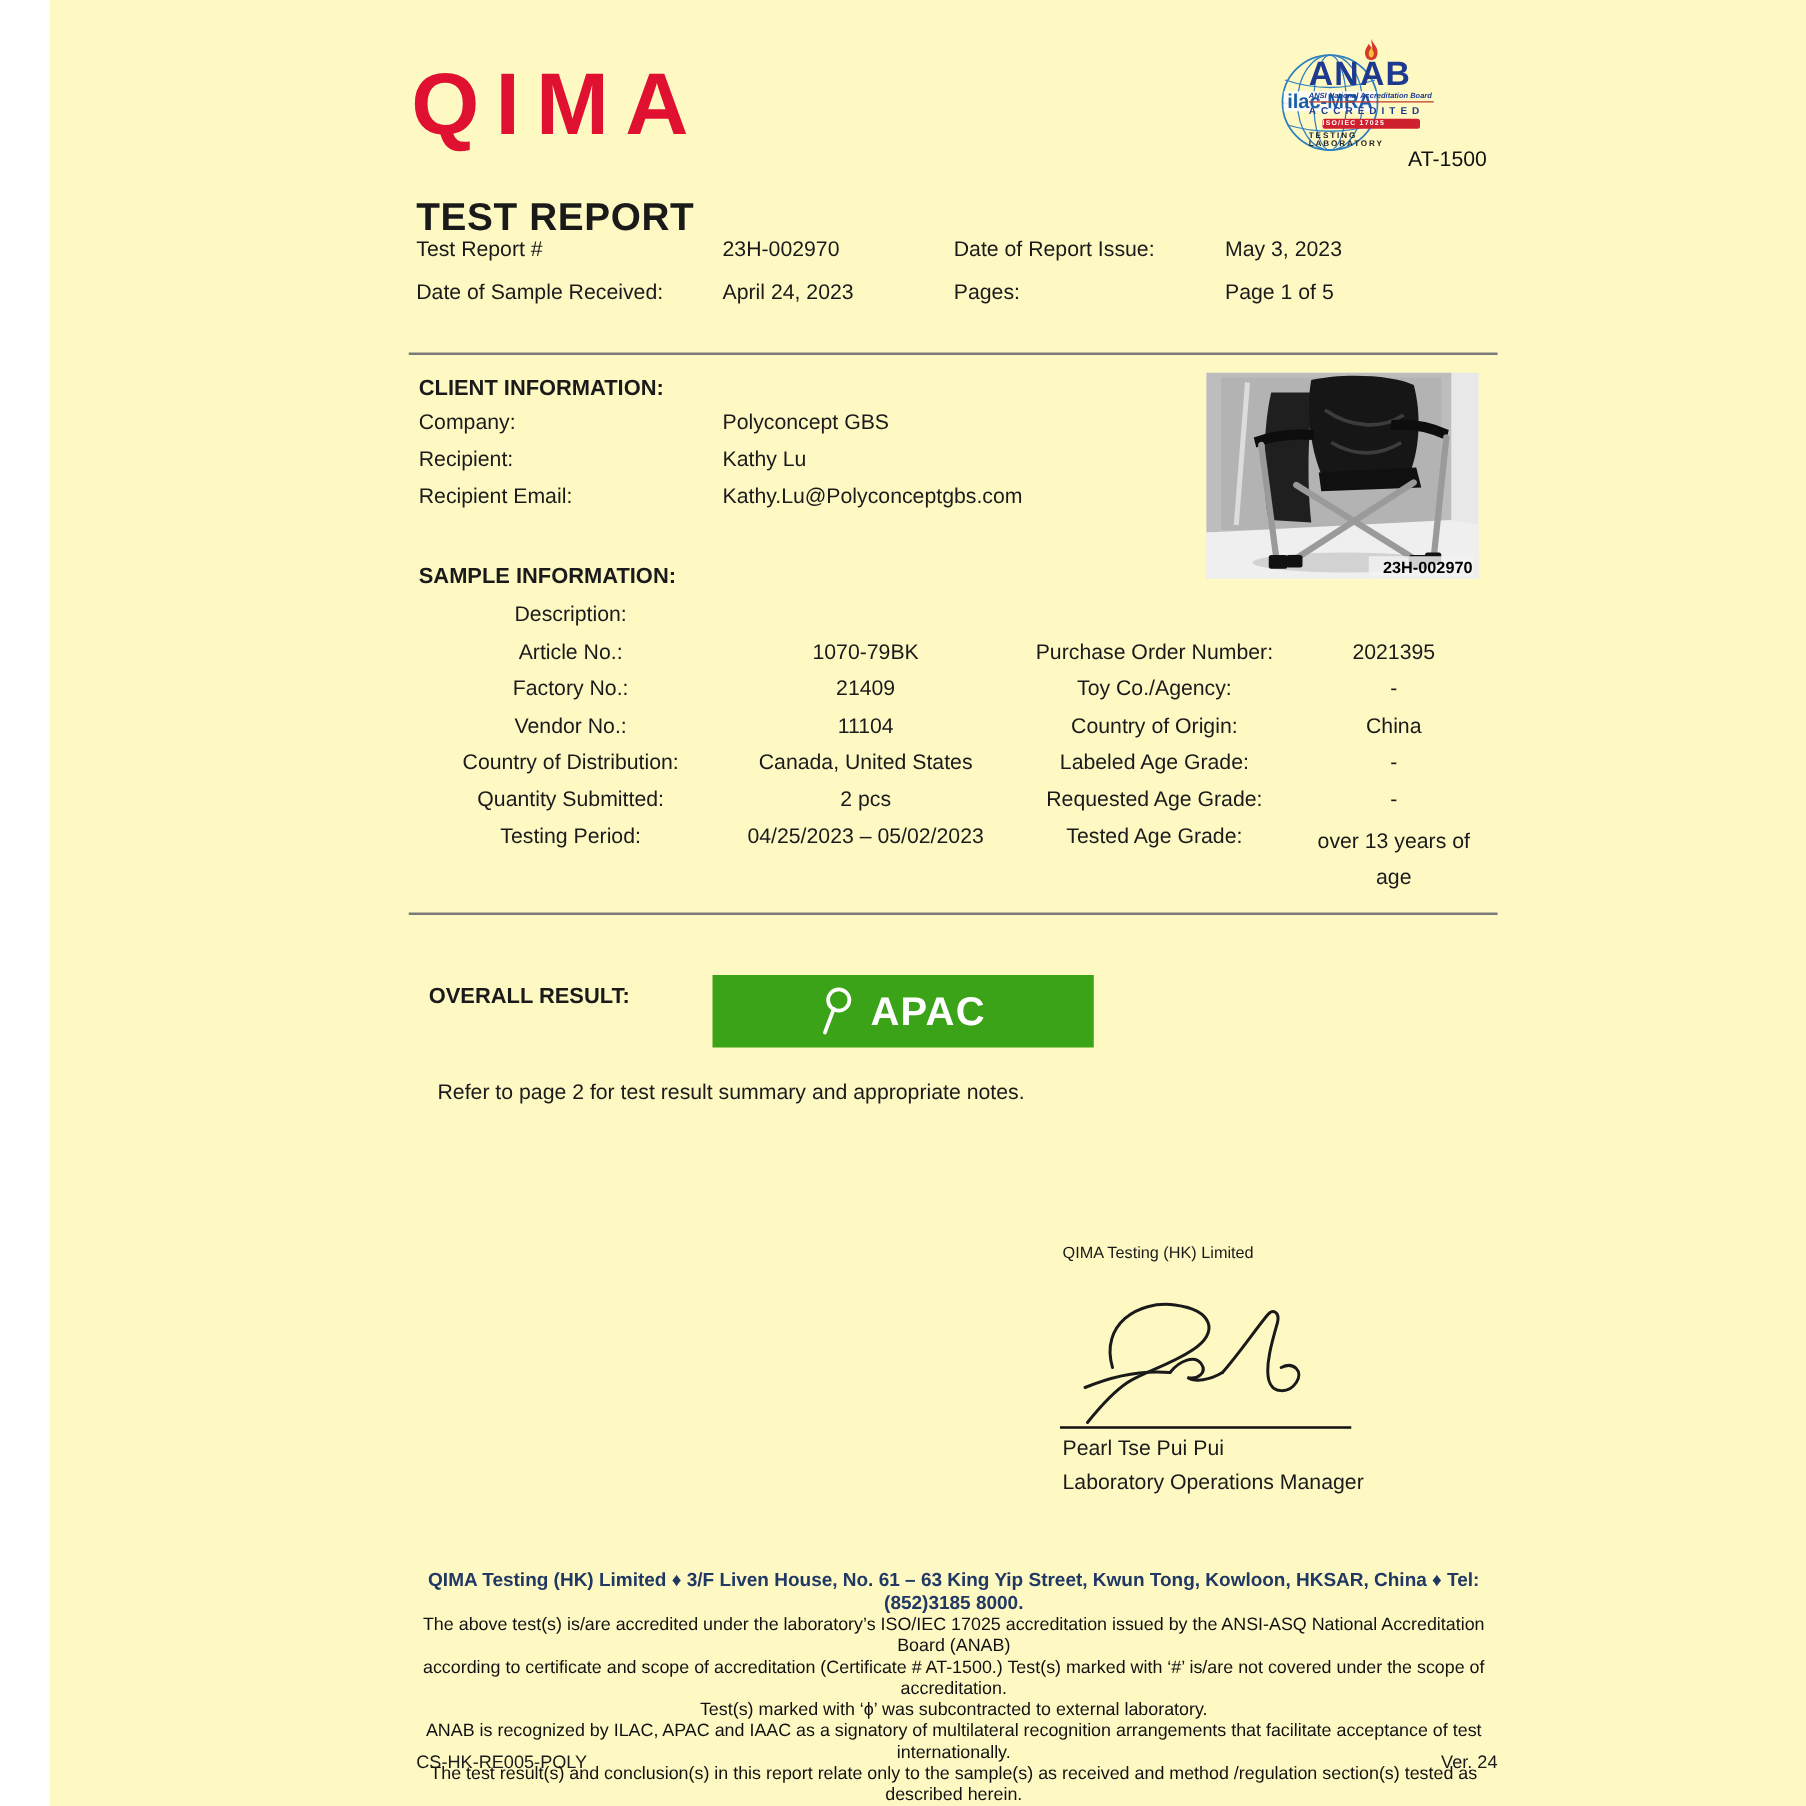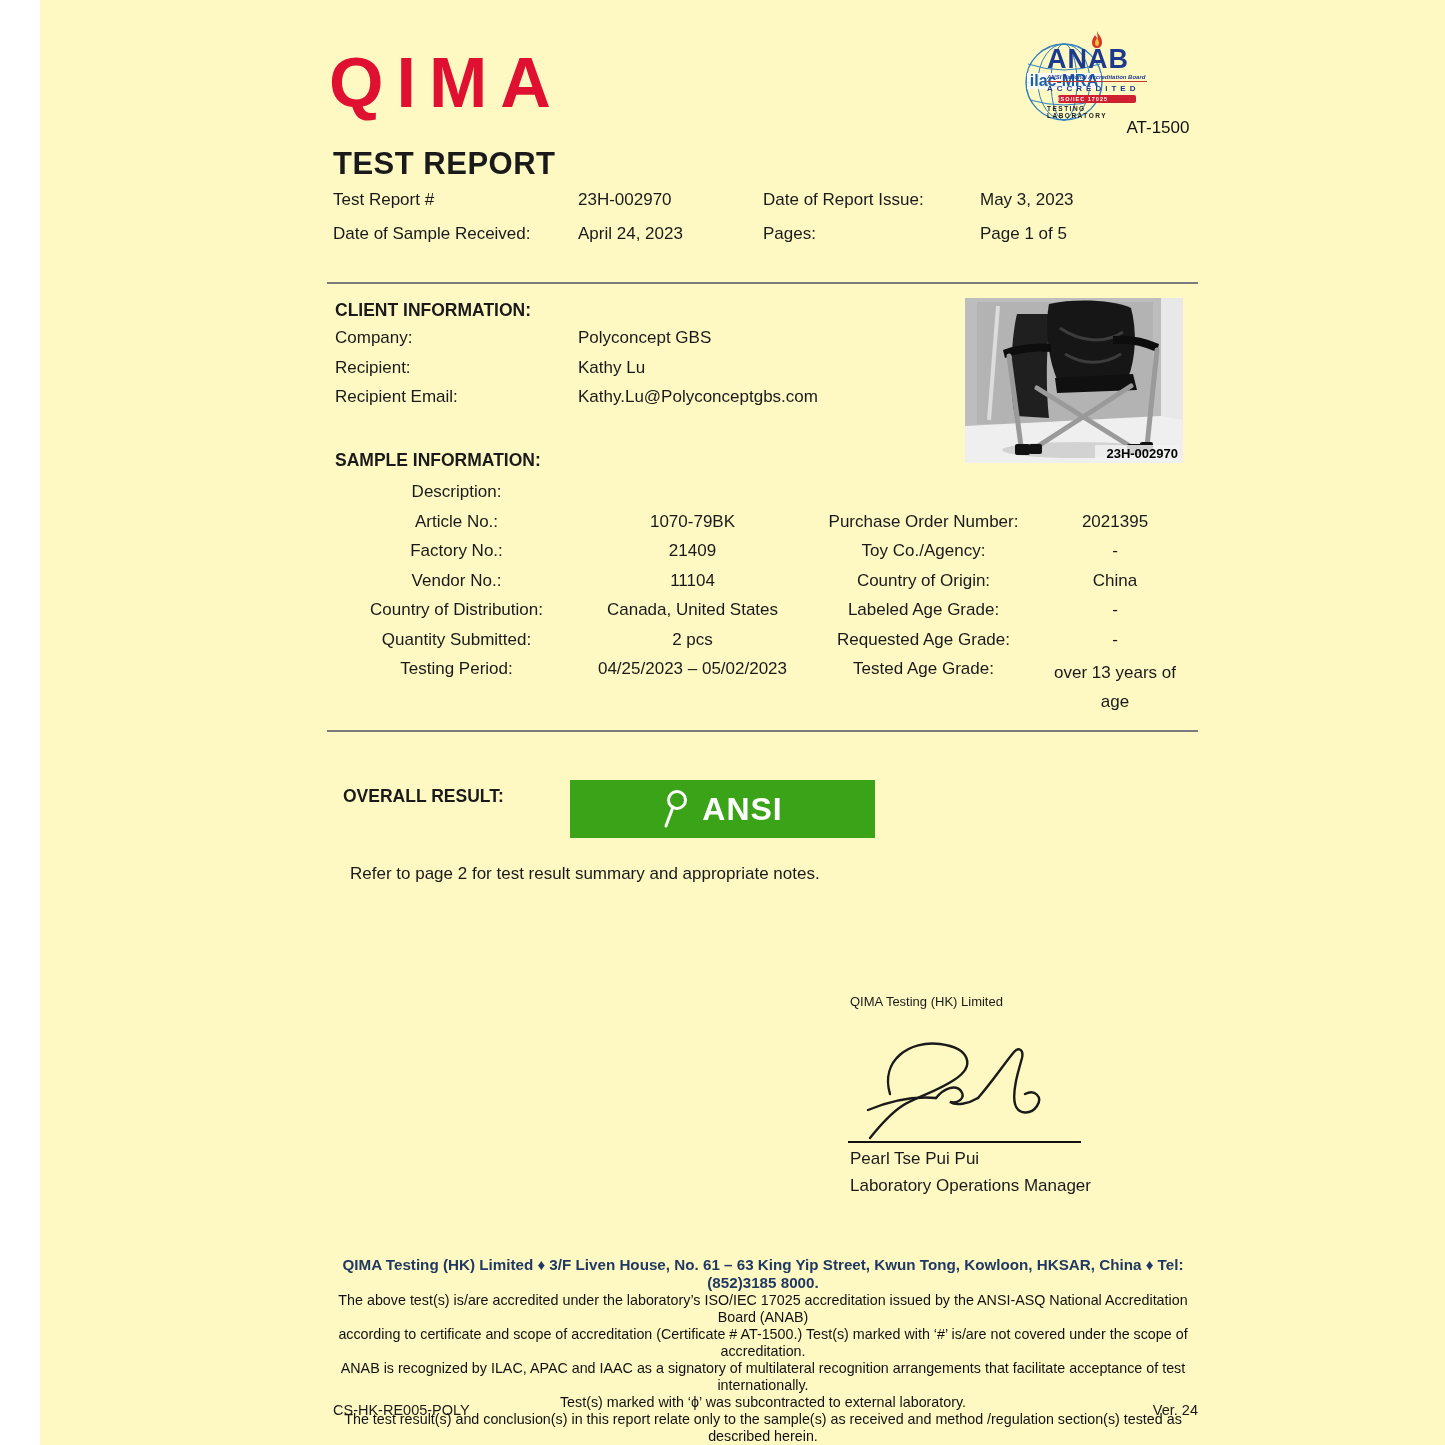--- a/index.html
+++ b/index.html
@@ -13,21 +13,21 @@
   .ilac { position:absolute; left:984px; top:42px; width:80px; height:80px; }
   .anab { position:absolute; left:1007px; top:46px; width:100px; text-align:left; }
   .anab-word { position:relative; font-weight:700; font-size:27px; color:#1e3a8f; letter-spacing:1px; line-height:1; }
   .anab-flame { position:absolute; left:43px; top:-15px; }
   .anab-sub { font-size:6px; font-style:italic; font-weight:700; color:#1e3a8f; border-bottom:1px solid #c0392b; padding-bottom:1px; margin-top:1px; }
   .anab-acc { font-size:8px; font-weight:700; color:#1e3a8f; letter-spacing:4px; margin-top:2px; }
   .anab-band { margin:2px auto 0; width:78px; background:#cf2030; color:#fff; font-size:5.5px; font-weight:700; letter-spacing:1px; padding:1px 0; border-radius:2px; }
   .anab-lab { font-size:6.5px; font-weight:700; color:#222; letter-spacing:1.5px; margin-top:2px; }
   .at1500 { position:absolute; left:1068px; top:118px; width:100px; text-align:center; font-size:17px; color:#111; }
 
-  .report-title { position:absolute; left:293px; top:146px; font-size:31px; font-weight:700; letter-spacing:0.5px; }
+  .report-title { position:absolute; left:293px; top:156px; font-size:31px; font-weight:700; letter-spacing:0.5px; }
   .hdr-grid { position:absolute; left:293px; top:190px; width:865px; display:grid;
               grid-template-columns:245px 185px 217px auto; grid-auto-rows:34px; font-size:17px; align-items:start; }
   .rule { position:absolute; left:287px; width:871px; height:0; border-top:2px solid #7a7a7a; }
   .rule-top { top:282px; }
   .rule-mid { top:730px; }
 
   
   .sec-head { position:absolute; left:295px; font-size:17.5px; font-weight:700; }
   .client-grid { position:absolute; left:295px; top:328px; width:620px; display:grid;
                  grid-template-columns:243px auto; grid-auto-rows:29.5px; font-size:17px; }
@@ -197,21 +197,21 @@
   </div>
 
   <div class="rule rule-mid"></div>
 
   <div class="overall-label">OVERALL RESULT:</div>
   <div class="pass-badge" style="background:#3aa317;">
     <svg width="26" height="40" viewBox="0 0 26 40">
       <circle cx="15" cy="11" r="8.5" fill="none" stroke="#fff" stroke-width="3"></circle>
       <path d="M11,18 C9,24 6,31 4,37" fill="none" stroke="#fff" stroke-width="3" stroke-linecap="round"></path>
     </svg>
-    <span>ANSI</span>
+    <span>APAC</span>
   </div>
   <div class="refer-note">Refer to page 2 for test result summary and appropriate notes.</div>
 
   <div class="signoff-company">QIMA Testing (HK) Limited</div>
   <div class="signature">
     <svg width="220" height="110" viewBox="0 0 220 110">
       <g fill="none" stroke="#1a1a1a" stroke-width="2.4" stroke-linecap="round">
         <path d="M28,62 C18,28 48,8 78,12 C108,16 114,34 92,48 C74,60 52,66 40,74 C28,82 16,96 8,106"></path>
         <path d="M6,78 C30,68 52,64 74,66"></path>
         <path d="M74,66 C82,56 94,52 99,59 C104,66 96,72 88,70 C94,74 106,72 116,66"></path>
@@ -220,22 +220,22 @@
     </svg>
   </div>
   <div class="sig-line"></div>
   <div class="sig-name">Pearl Tse Pui Pui</div>
   <div class="sig-title">Laboratory Operations Manager</div>
 
   <div class="footer">
     <div class="f-address">QIMA Testing (HK) Limited ♦ 3/F Liven House, No. 61 – 63 King Yip Street, Kwun Tong, Kowloon, HKSAR, China ♦ Tel: (852)3185 8000.</div>
     <div class="f-line">The above test(s) is/are accredited under the laboratory’s ISO/IEC 17025 accreditation issued by the ANSI-ASQ National Accreditation Board (ANAB)</div>
     <div class="f-line">according to certificate and scope of accreditation (Certificate # AT-1500.) Test(s) marked with ‘#’ is/are not covered under the scope of accreditation.</div>
+    <div class="f-line">Test(s) marked with ‘ϕ’ was subcontracted to external laboratory.</div>
     <div class="f-line">ANAB is recognized by ILAC, APAC and IAAC as a signatory of multilateral recognition arrangements that facilitate acceptance of test internationally.</div>
-    <div class="f-line">Test(s) marked with ‘ϕ’ was subcontracted to external laboratory.</div>
     <div class="f-line">The test result(s) and conclusion(s) in this report relate only to the sample(s) as received and method /regulation section(s) tested as described herein.</div>
 
   </div>
 
   <div class="doc-code">CS-HK-RE005-POLY</div>
   <div class="version">Ver. 24</div>
 
 </div>
 
 </body></html>

